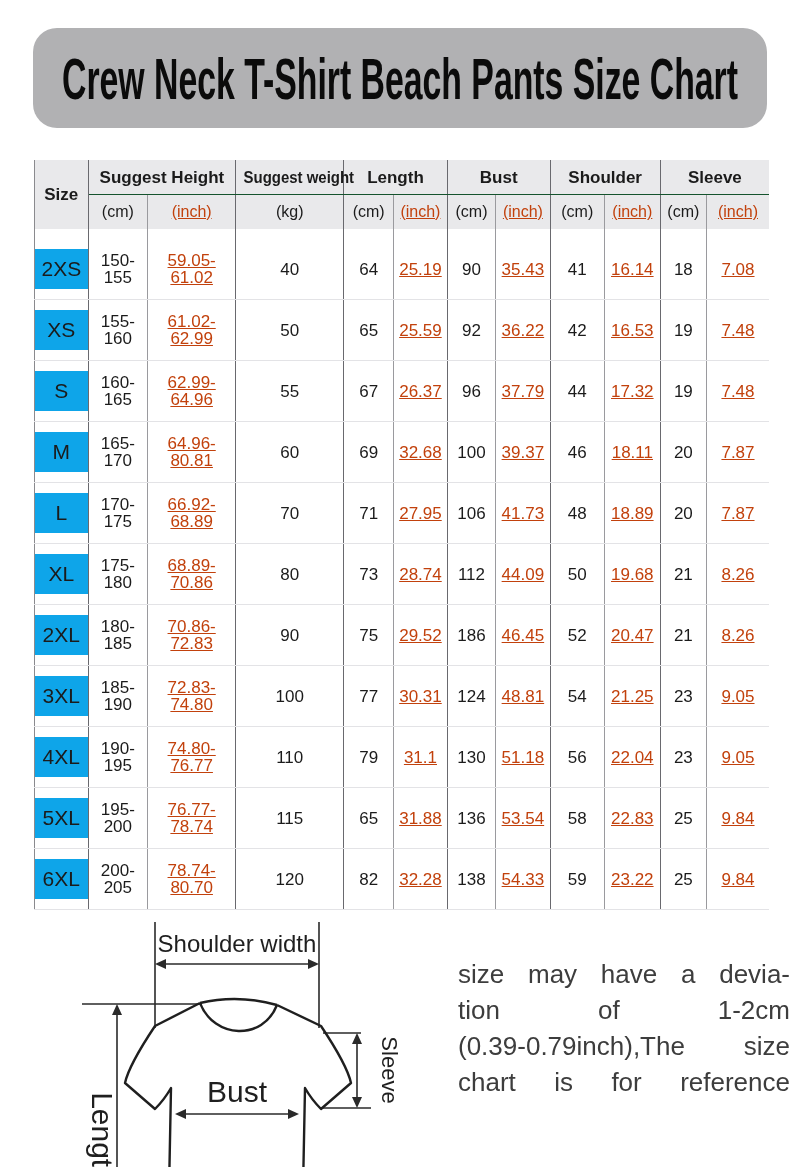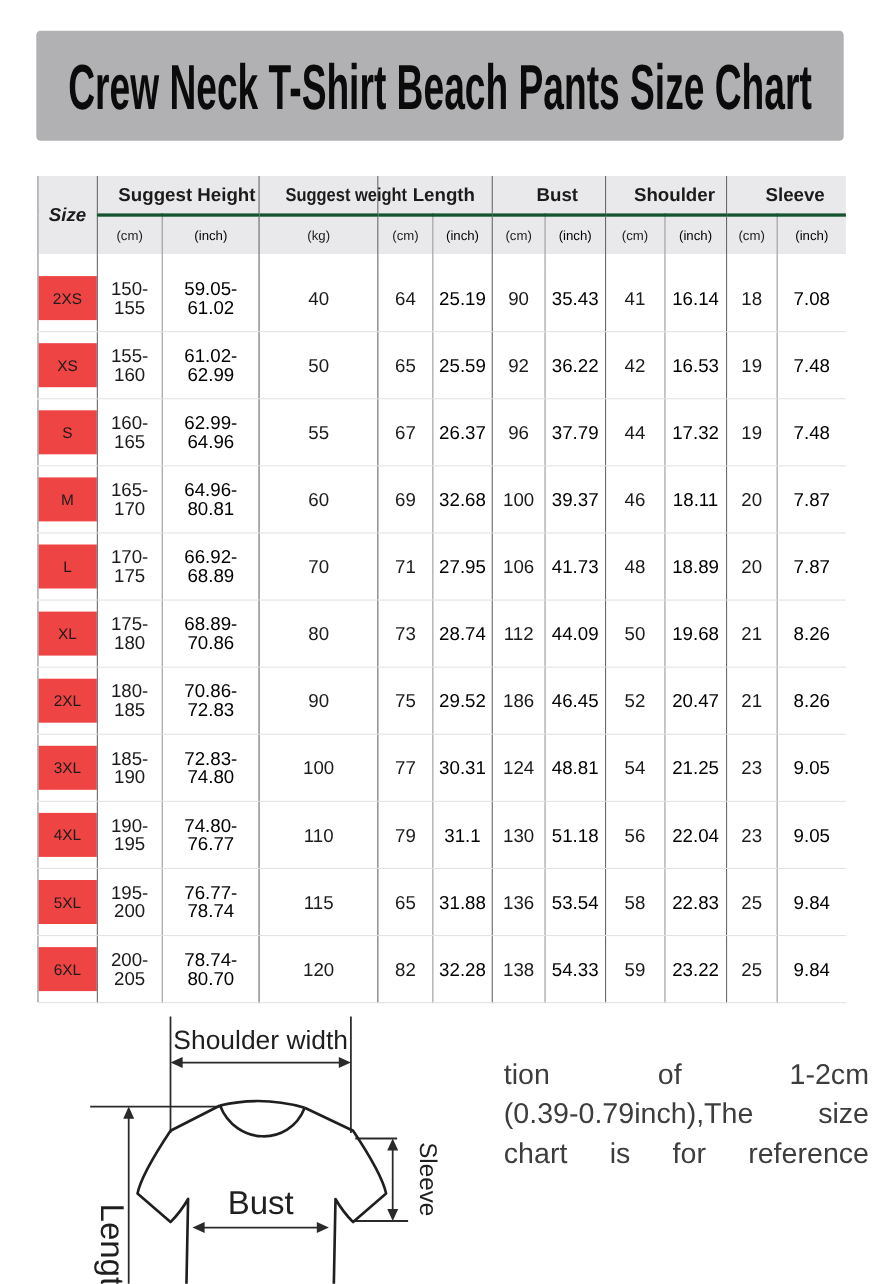--- a/index.html
+++ b/index.html
@@ -8,21 +8,21 @@
     font-family:"Liberation Sans",sans-serif;
     color:#1b1b1b;
     overflow:hidden;
     position:relative;
   }
   
   .banner{
     margin:28px 33px 0 33px;
     height:100px;
     background:#b1b1b3;
-    border-radius:4px;
+    border-radius:24px;
     display:flex;align-items:center;justify-content:center;
   }
   .banner svg{display:block;}
   .banner text{
     font-family:"Liberation Sans",sans-serif;
     font-weight:bold;
     fill:#0b0b0b;
   }
   
   .size-table{
@@ -35,33 +35,33 @@
   .size-table th,.size-table td{
     padding:0;text-align:center;vertical-align:middle;
     font-size:17px;line-height:1;
   }
   
   .b-g{border-right:1px solid #69696e;}
   .b-i{border-right:1px solid #9a9a9e;}
   .b-n{border-right:none;}
   
   thead th{background:#e9e9eb;height:34px;font-weight:bold;font-size:17px;}
-  thead th.unit{font-weight:normal;font-size:12px;}
-  thead th.hdiv{border-bottom:3px solid #14532d;padding-left:16px;}
+  thead th.unit{font-weight:normal;font-size:16px;}
+  thead th.hdiv{border-bottom:1px solid #14532d;}
   thead th .squeeze{display:inline-block;transform:scaleX(0.88);white-space:nowrap;}
-  th.size-head{font-weight:bold;font-style:italic;}
-  .red{color:#000000;}
+  th.size-head{font-weight:bold;}
+  .red{color:#c2410c;text-decoration:underline;}
   
   tr.gap-row td{height:10px;border-bottom:none;}
   
   tbody tr.data-row td{height:50px;border-bottom:1px solid #e3e3e6;}
   td.size-col{padding:5px 0;}
   .size-chip{
-    display:block;background:#ef4444;
-    line-height:40px;height:40px;font-size:14px;
+    display:block;background:#0ea5e9;
+    line-height:40px;height:40px;font-size:21px;
   }
   
   .bottom{
     display:flex;flex-direction:row;
     margin:6px 10px 0 40px;
   }
   .diagram{flex:0 0 400px;}
   .diagram svg{display:block;}
   .diagram text{
     font-family:"Liberation Sans",sans-serif;
@@ -359,18 +359,19 @@
       </g>
 
       <text x="197" y="36" text-anchor="middle" font-size="24">Shoulder width</text>
       <text x="197" y="186" text-anchor="middle" font-size="30">Bust</text>
       <text transform="translate(52,222) rotate(90)" text-anchor="middle" font-size="30">Length</text>
       <text transform="translate(342,154) rotate(90)" text-anchor="middle" font-size="22">Sleeve</text>
     </svg>
   </div>
 
   <div class="note">
+    <div class="note-line">size may have a devia-</div>
     <div class="note-line">tion of 1-2cm</div>
     <div class="note-line">(0.39-0.79inch),The size</div>
     <div class="note-line">chart is for reference</div>
 
   </div>
 </div>
 
 </body></html>

